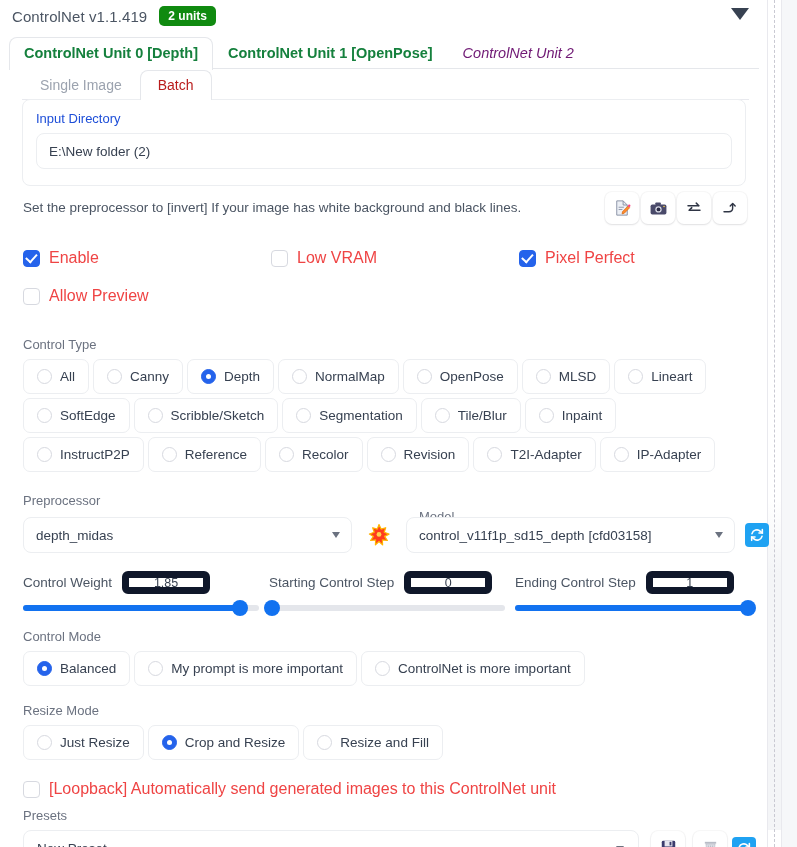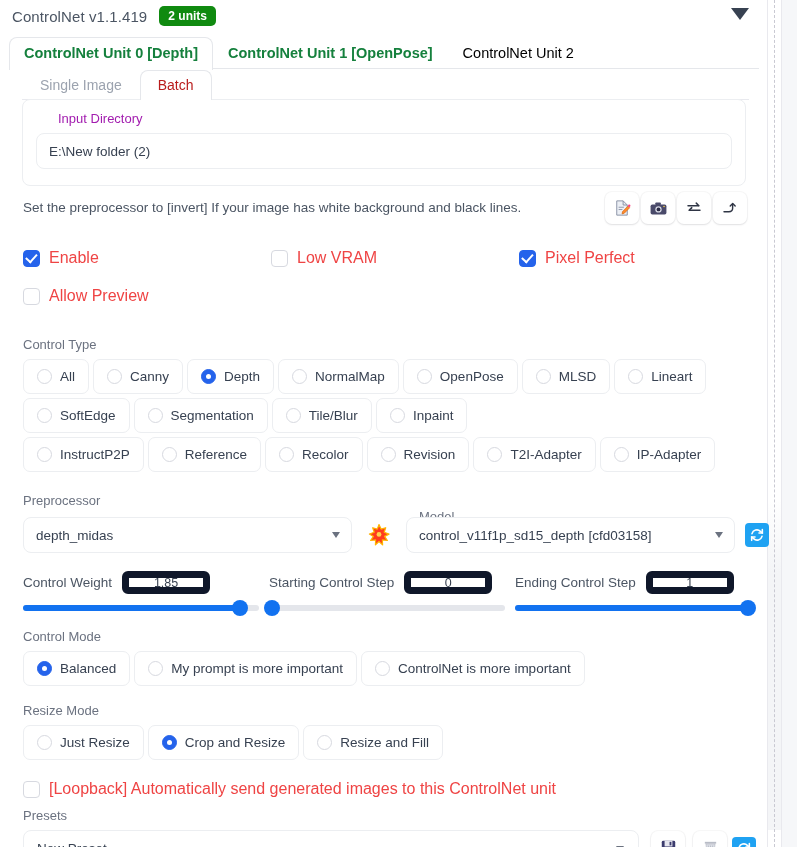--- a/index.html
+++ b/index.html
@@ -49,21 +49,21 @@
   }
   .unit-tab {
     font-size:14.5px; font-weight:bold; color:#15803d;
     padding:7px 14px 8px 14px; cursor:pointer; line-height:1.2;
     background:transparent; border:1px solid transparent; border-bottom:none;
     border-radius:8px 8px 0 0; position:relative; top:1px;
   }
   .unit-tab.active {
     background:#fff; border-color:#e5e7eb; border-bottom-color:#fff;
   }
-  .unit-tab.dim { color:#000000; font-weight:normal; }
+  .unit-tab.dim { color:#701a75; font-weight:normal;font-style:italic; }
 
   
   .panel { position:absolute; left:9px; top:69px; width:750px; }
 
   
   .sub-tabs {
     margin-left:13px; height:31px; display:flex; align-items:flex-end;
     border-bottom:1px solid #e8e9ee; width:727px;
   }
   .sub-tab {
@@ -71,21 +71,21 @@
     border:1px solid transparent; border-bottom:none; border-radius:8px 8px 0 0;
     position:relative; top:1px; background:transparent;
   }
   .sub-tab.active { color:#b91c1c; background:#fff; border-color:#e5e7eb; border-bottom-color:#fff; }
 
   
   .dir-box {
     margin:0 13px; margin-top:-1px; border:1px solid #eceef1; border-radius:8px;
     padding:11px 13px 16px 13px; background:#fff;
   }
-  .field-label { font-size:13px; color:#a21caf; margin-bottom:7px;margin-left:22px; }
+  .field-label { font-size:13px; color:#1d4ed8; margin-bottom:7px; }
   .text-input {
     width:100%; height:36px; border:1px solid #eceef1; border-radius:8px;
     background:#fff; font-size:13.5px; color:#374151; padding:16px 12px;
     font-family:"Liberation Sans", sans-serif; outline:none;
   }
 
   
   .hint-row { position:relative; margin:11px 14px 0 14px; height:38px; }
   .hint-text { font-size:13.5px; color:#4b5563; padding-top:3px; }
   .icon-btns { position:absolute; right:-2px; top:-5px; display:flex; gap:2px; }
@@ -301,20 +301,24 @@
           <span>Lineart</span>
         </div>
     </div>
     <div class="radio-grid" style="margin-top:4px;">
       <div class="radio-item">
           <span class="radio"></span>
           <span>SoftEdge</span>
         </div>
       <div class="radio-item">
           <span class="radio"></span>
+          <span>Scribble/Sketch</span>
+        </div>
+      <div class="radio-item">
+          <span class="radio"></span>
           <span>Segmentation</span>
         </div>
       <div class="radio-item">
           <span class="radio"></span>
           <span>Tile/Blur</span>
         </div>
       <div class="radio-item">
           <span class="radio"></span>
           <span>Inpaint</span>
         </div>

